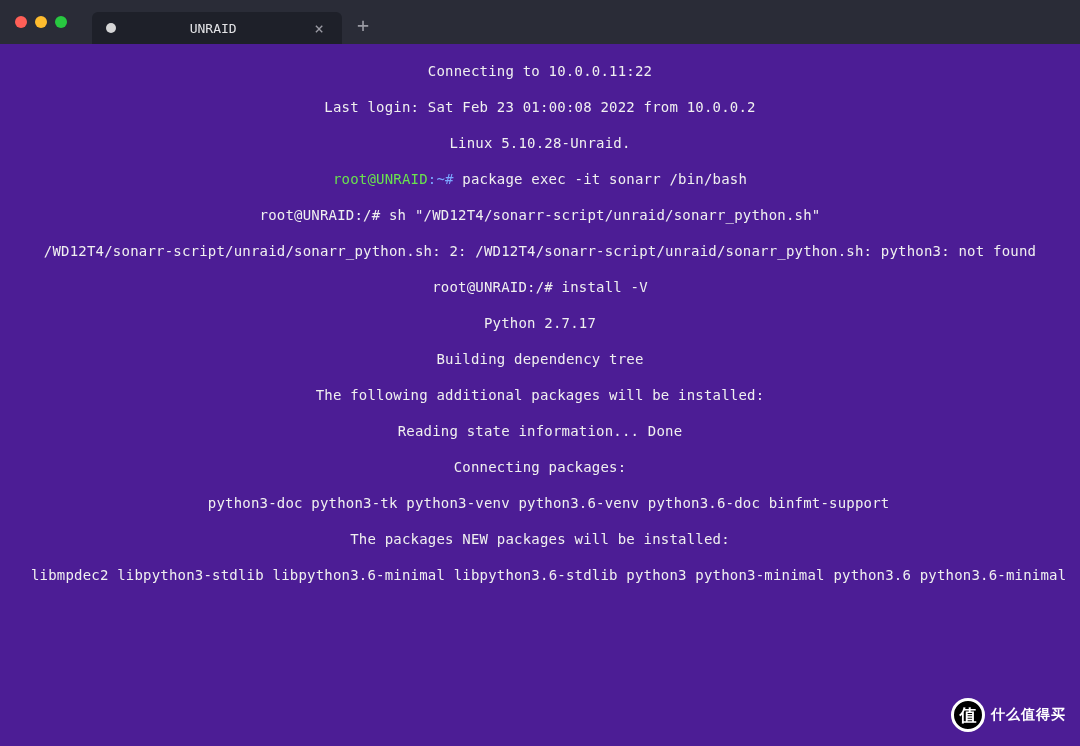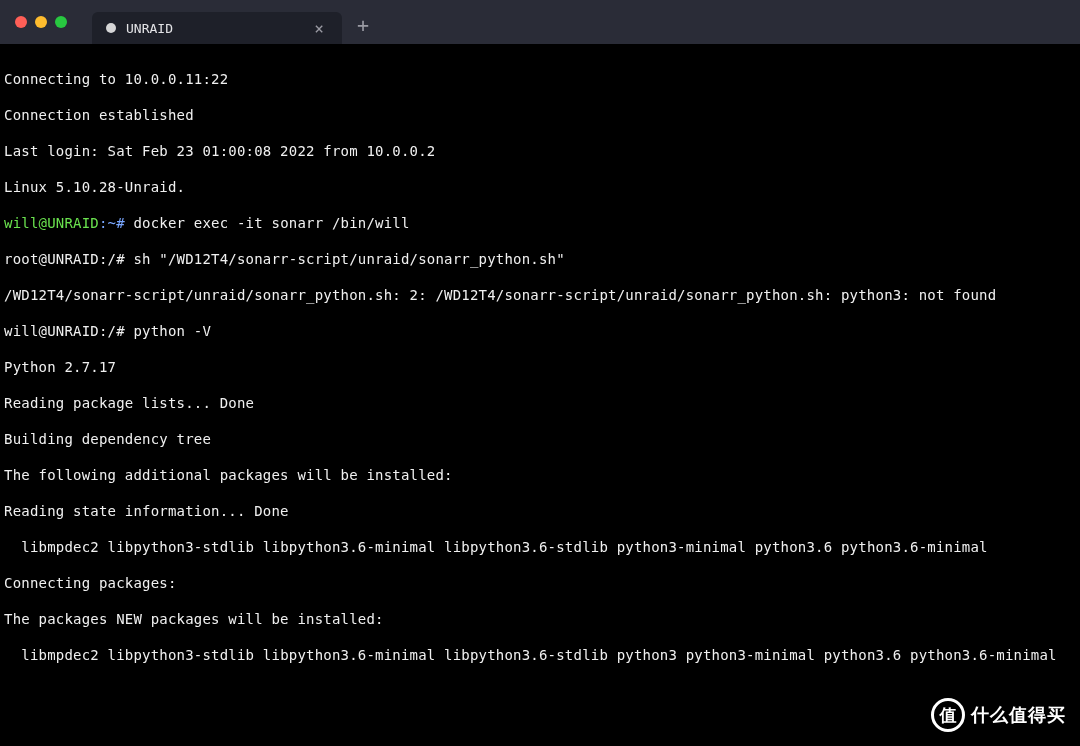--- a/index.html
+++ b/index.html
@@ -1,15 +1,15 @@
 <!DOCTYPE html>
 <html><head>
   <meta charset="utf-8">
   <style>
-    * { margin: 0; padding: 0; box-sizing: border-box; }
+    * { margin: 0; padding: 0; box-sizing: border-box; text-align: center; }
     body {
       font-family: 'Menlo','Consolas',monospace;
       font-size: 14px;
       background: #1e2029;
       color: #ffffff;
       width: 1080px;
       height: 746px;
       overflow: hidden;
       position: relative;
     }
@@ -34,24 +34,24 @@
       margin-top: 12px;
       min-width: 250px;
       justify-content: flex-start;
       gap: 10px;
     }
     .tab-bullet { width: 10px; height: 10px; border-radius: 50%; background: #d5d5d6; }
     .tab-title { flex: 1; color: #e3e3e6; font-size: 13px;}
     .tab-close { color: #9a9aa3; font-size: 16px; cursor: pointer; padding: 0 4px;}
     .new-tab { color: #9a9aa3; font-size: 20px; margin-left: 15px; margin-top: 6px; cursor: pointer;}
     .term {
-      background: #000000;
+      background: #4c1d95;
       width: 100%;
       height: calc(100% - 44px);
-      padding: 8px 4px;
+      padding: 0 4px;
       font-family: 'Menlo','Consolas',monospace;
       font-size: 14px;
       line-height: 18px;
       color: #f0f0f0;
       white-space: pre;
       overflow: hidden;
       letter-spacing: 0.2px;
     }
     .l { display: block; white-space: pre-wrap; word-break: break-all;}
     .green-t { color: #6ae24e; }
@@ -67,55 +67,53 @@
       color: #ffffff;
       font-family: sans-serif;
       font-weight: bold;
     }
     .wmark-circle {
       width: 34px; height: 34px; border-radius: 50%;
       background: #000; border: 3px solid #fff;
       display: flex; align-items: center; justify-content: center;
       font-size: 17px;
     }
-    .wmark-text { font-size: 18px; letter-spacing: 1px;}
+    .wmark-text { font-size: 14px; letter-spacing: 1px;}
   </style>
 </head>
 <body>
 
 <div class="titlebar">
   <div class="dots">
     <div class="dot red"></div>
     <div class="dot yellow"></div>
     <div class="dot green"></div>
   </div>
   <div class="tab">
     <div class="tab-bullet"></div>
     <span class="tab-title">UNRAID</span>
     <span class="tab-close">×</span>
   </div>
   <span class="new-tab">+</span>
 </div>
 
 <div class="term">
 <span class="l">Connecting to 10.0.0.11:22</span>
-<span class="l">Connection established</span>
 <span class="l">Last login: Sat Feb 23 01:00:08 2022 from 10.0.0.2</span>
 <span class="l">Linux 5.10.28-Unraid.</span>
-<span class="l"><span class="green-t">will@UNRAID</span><span class="blue-t">:~#</span><span class="white-t"> docker exec -it sonarr /bin/will</span></span>
+<span class="l"><span class="green-t">root@UNRAID</span><span class="blue-t">:~#</span><span class="white-t"> package exec -it sonarr /bin/bash</span></span>
 <span class="l">root@UNRAID:/# sh "/WD12T4/sonarr-script/unraid/sonarr_python.sh"</span>
 <span class="l">/WD12T4/sonarr-script/unraid/sonarr_python.sh: 2: /WD12T4/sonarr-script/unraid/sonarr_python.sh: python3: not found</span>
-<span class="l">will@UNRAID:/# python -V</span>
+<span class="l">root@UNRAID:/# install -V</span>
 <span class="l">Python 2.7.17</span>
-<span class="l">Reading package lists... Done</span>
 <span class="l">Building dependency tree</span>
 <span class="l">The following additional packages will be installed:</span>
 <span class="l">Reading state information... Done</span>
-<span class="l">  libmpdec2 libpython3-stdlib libpython3.6-minimal libpython3.6-stdlib python3-minimal python3.6 python3.6-minimal</span>
 <span class="l">Connecting packages:</span>
+<span class="l">  python3-doc python3-tk python3-venv python3.6-venv python3.6-doc binfmt-support</span>
 <span class="l">The packages NEW packages will be installed:</span>
 <span class="l">  libmpdec2 libpython3-stdlib libpython3.6-minimal libpython3.6-stdlib python3 python3-minimal python3.6 python3.6-minimal</span>
 
 
 
 
 
 
 
 

